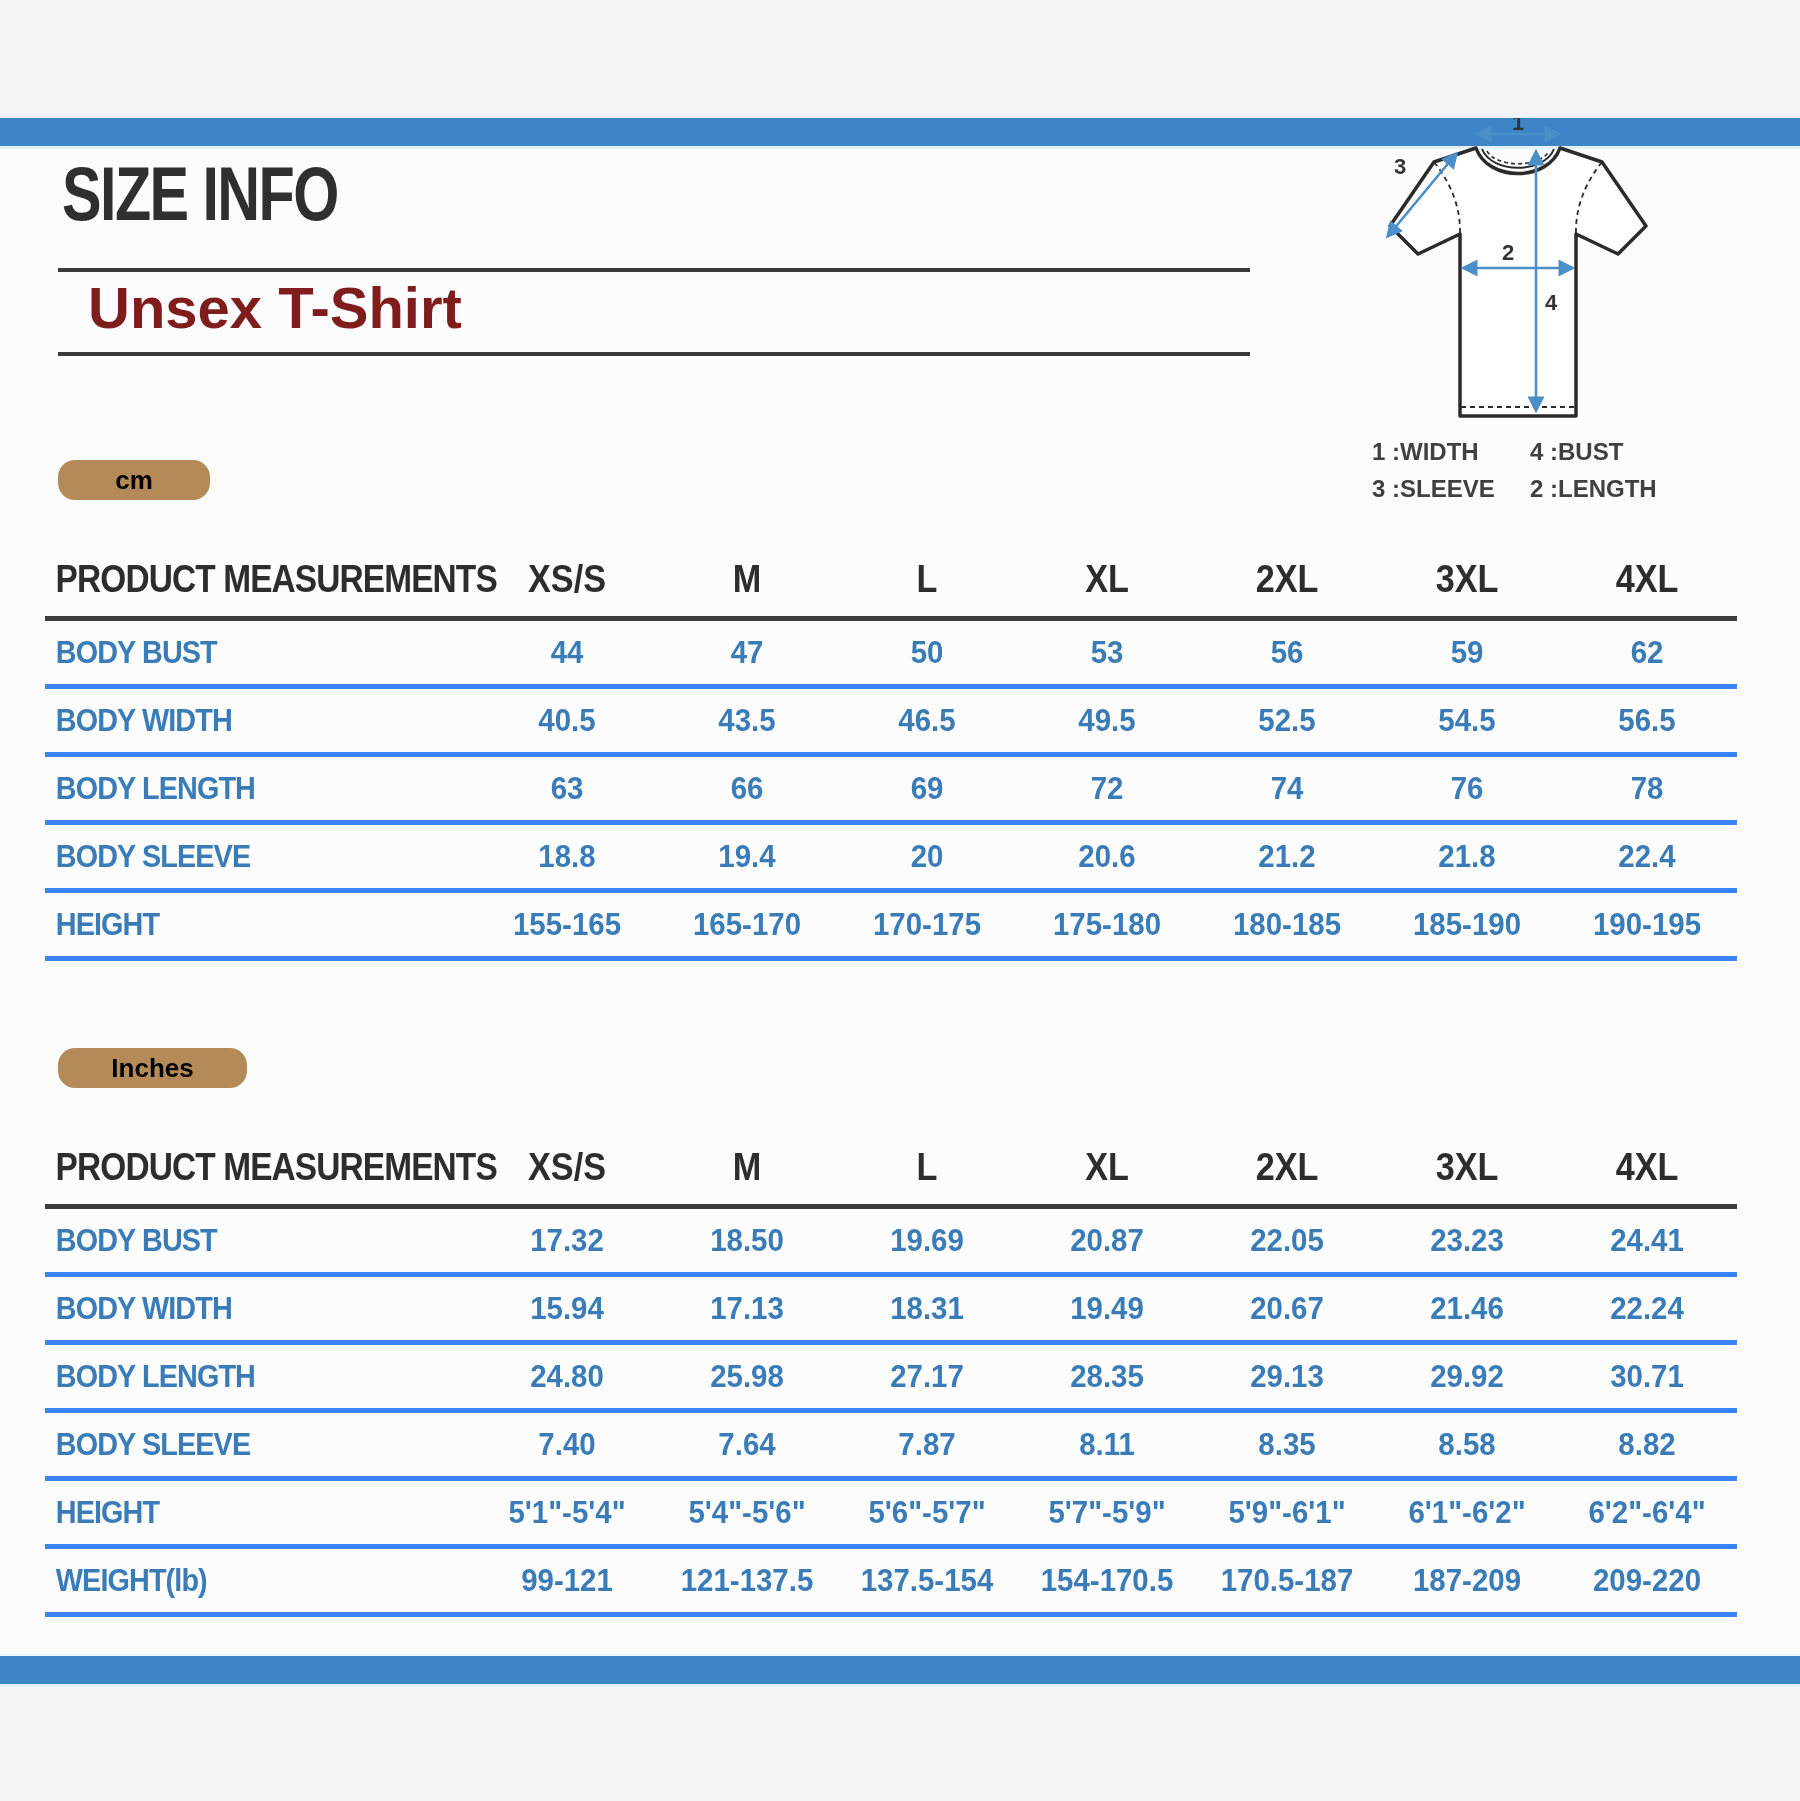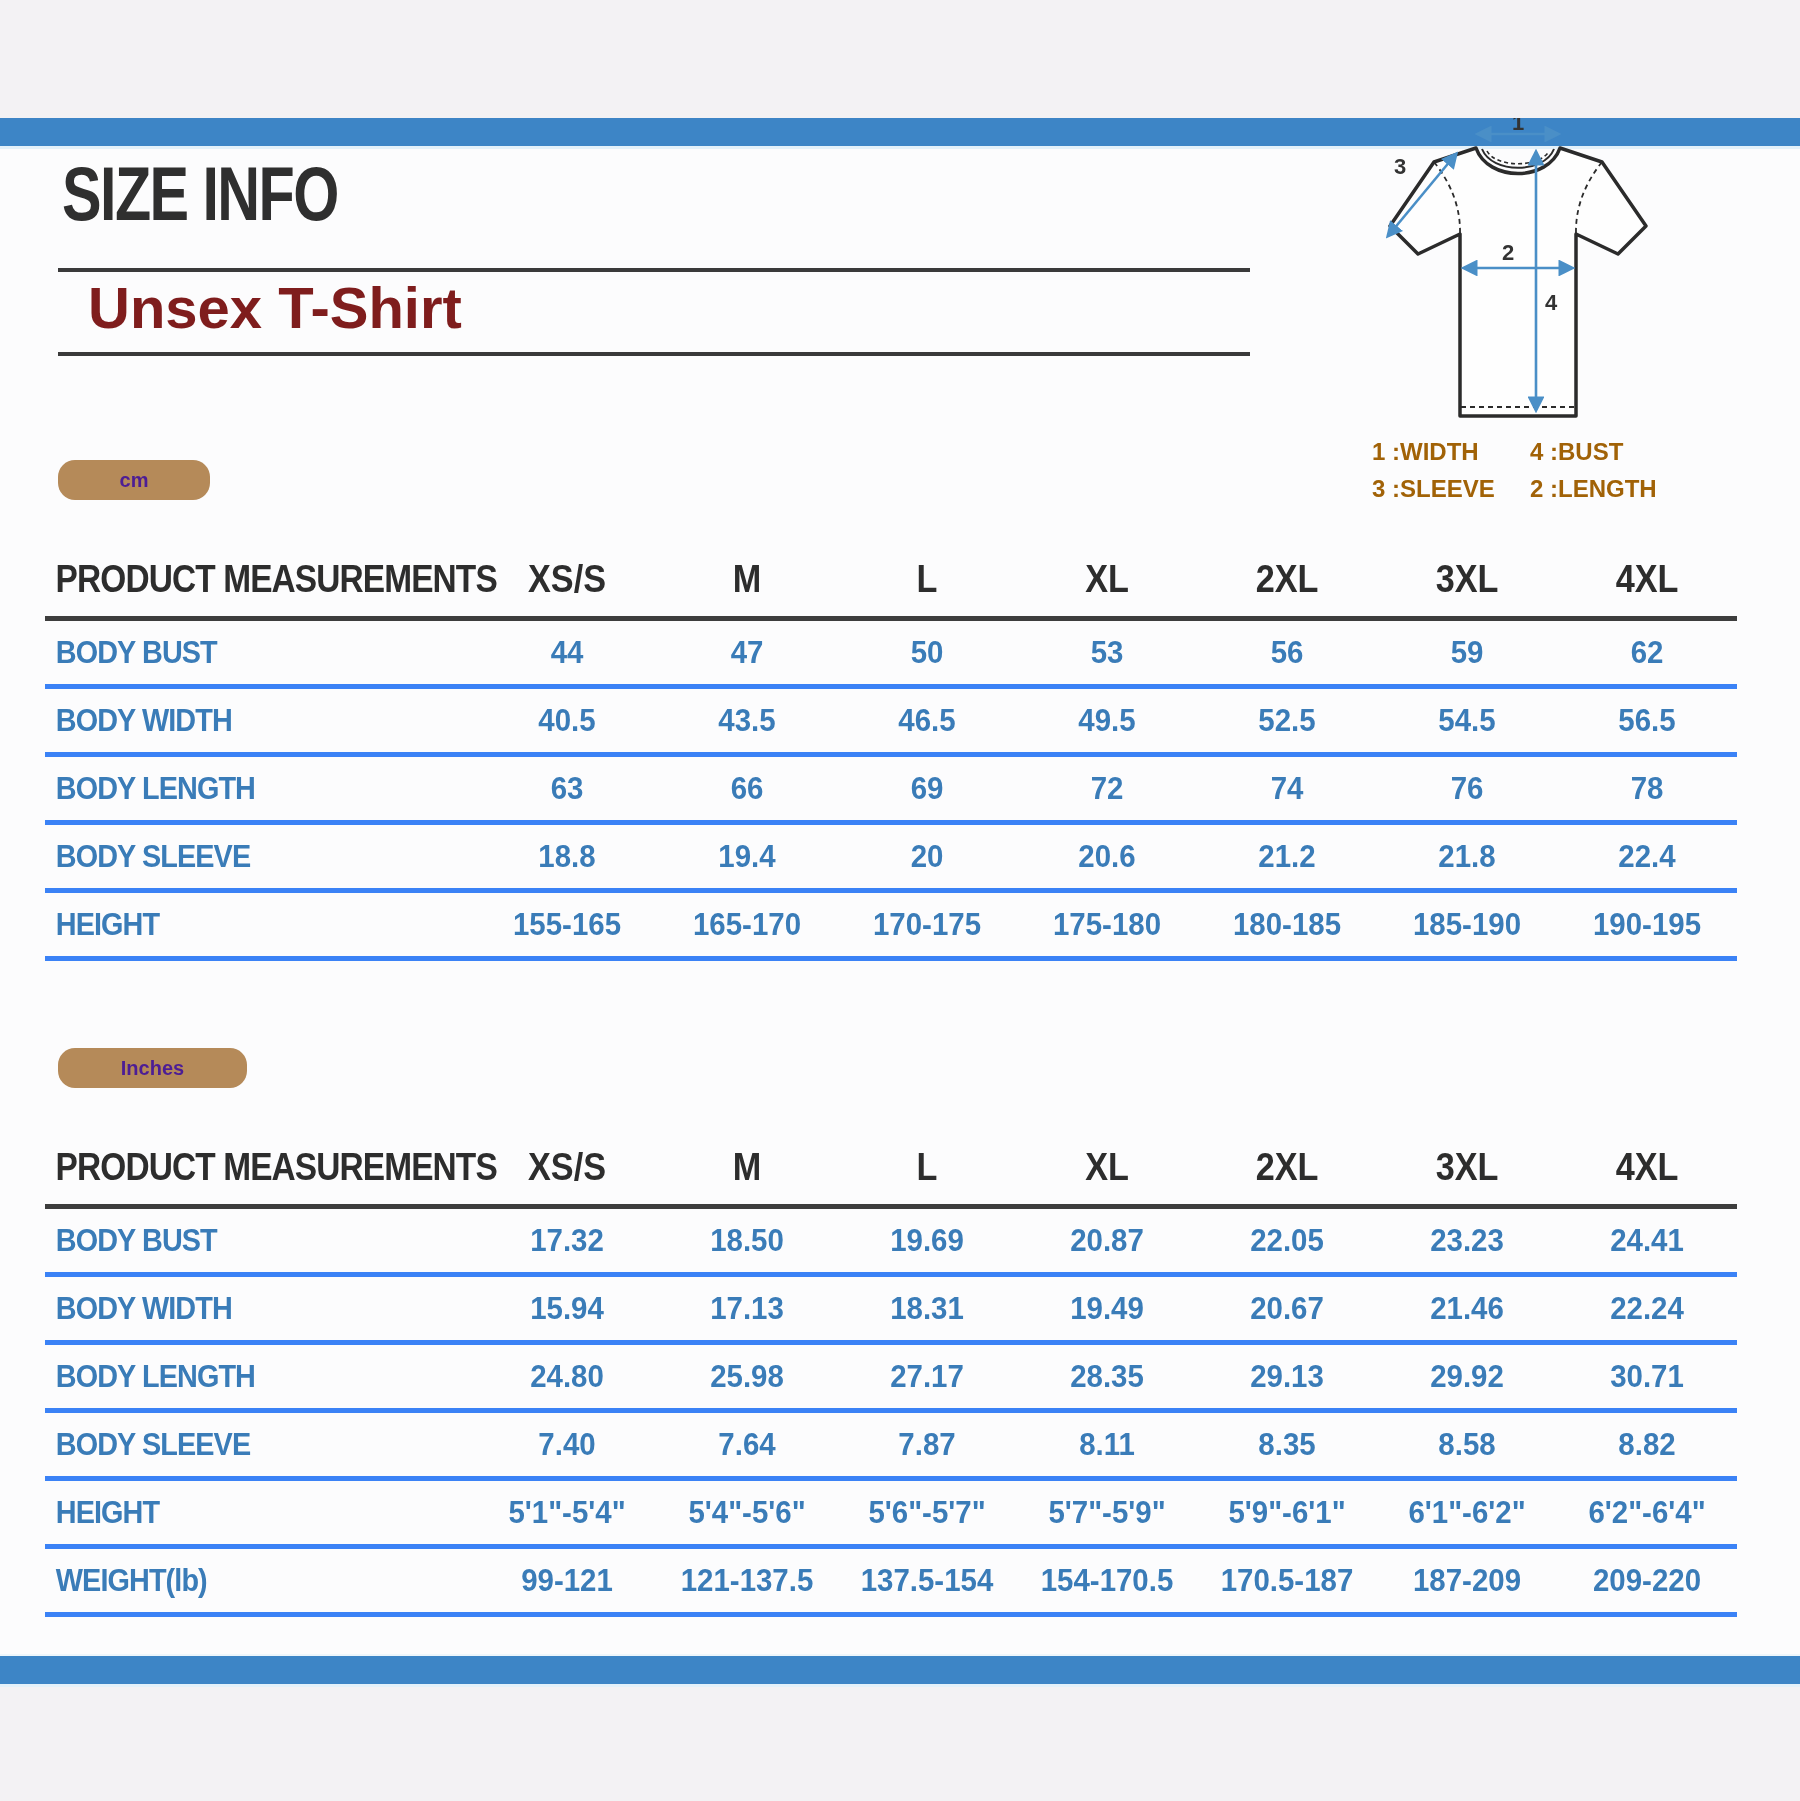--- a/index.html
+++ b/index.html
@@ -28,27 +28,27 @@
     position:absolute;left:88px;top:274px;
     font-size:58px;font-weight:bold;color:#7f1d1d;
     letter-spacing:0px;white-space:nowrap;
   }
 
   .shirt-svg{position:absolute;left:1368px;top:118px;}
 
   .diagram-legend{
     position:absolute;left:1372px;top:438px;
     display:grid;grid-template-columns:158px 178px;row-gap:9px;
-    font-size:24px;font-weight:bold;color:#a16207;
+    font-size:24px;font-weight:bold;color:#404040;
   }
 
   .unit-badge{
     position:absolute;left:58px;height:40px;
     background:#b58a59;border-radius:17px;
-    color:#4c1d95;font-size:20px;font-weight:bold;
+    color:#000000;font-size:26px;font-weight:bold;
     display:flex;align-items:center;justify-content:center;
   }
   .badge-cm{top:460px;width:152px;}
   .badge-inches{top:1048px;width:189px;}
 
   .size-table{position:absolute;left:45px;width:1692px;}
   .table-cm{top:543px;}
   .table-inches{top:1131px;}
   .t-head{
     display:grid;grid-template-columns:432px repeat(7,1fr);

